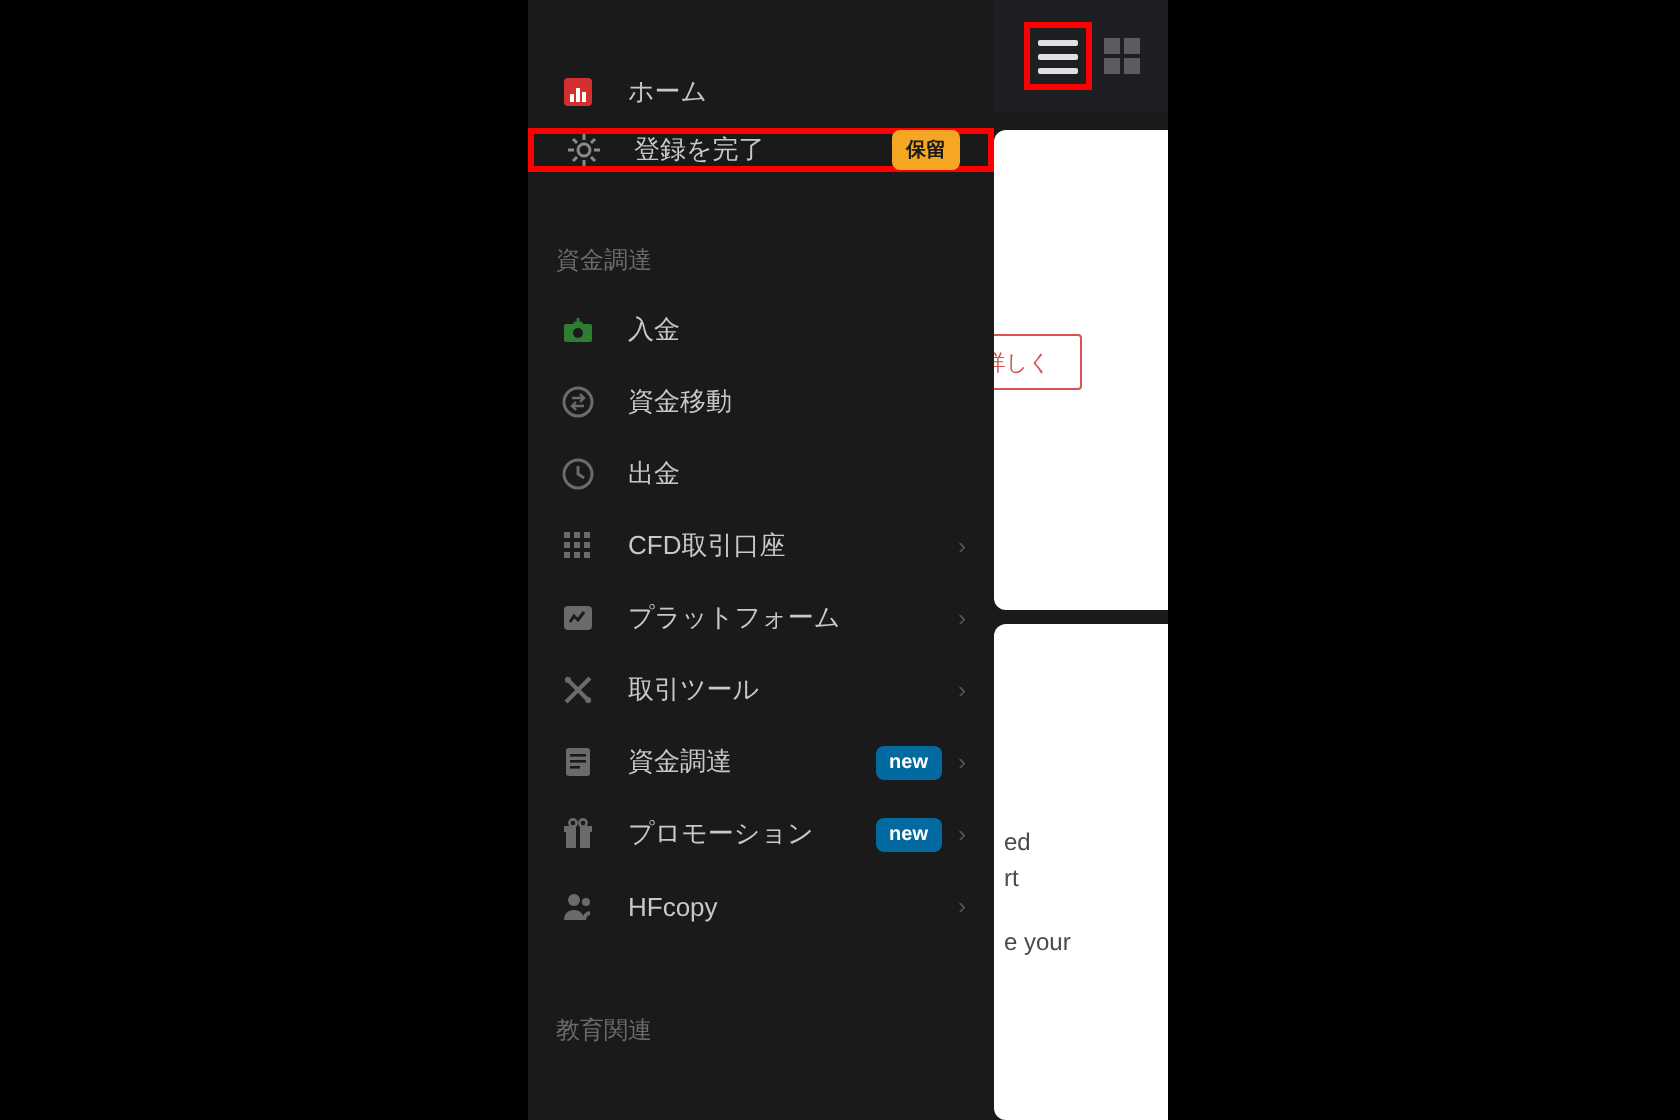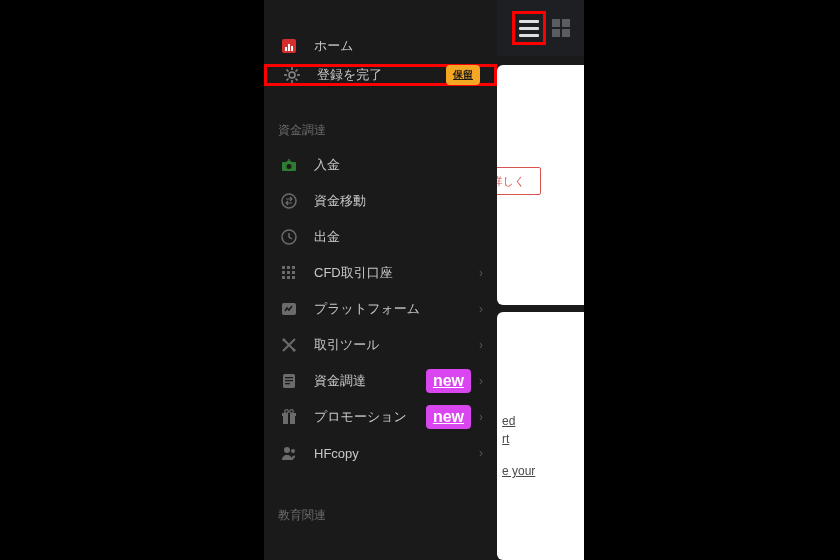--- a/index.html
+++ b/index.html
@@ -86,21 +86,20 @@
   align-items: center;
   justify-content: center;
   border-radius: 2px;
   background: #fff;
 }
 .bg-text {
   position: absolute;
   color: #4a4a4a;
   font-size: 12px;
   line-height: 1.5;
-  text-decoration: underline;
 }
 .sidebar {
   position: absolute;
   left: 264px;
   top: 18px;
   width: 233px;
   height: 542px;
   background: #1a1a1a;
   padding: 10px 0;
 }
@@ -140,26 +139,25 @@
   padding: 36px 14px 8px 14px;
 }
 .badge {
   background: #f5a623;
   color: #1a1a1a;
   font-size: 10px;
   font-weight: 600;
   padding: 3px 7px;
   border-radius: 4px;
   margin-left: auto;
-  text-decoration: underline;
 }
 .badge.red {
-  background: #d946ef;
+  background: #0369a1;
   color: #fff;
-  font-size: 16px;
+  font-size: 10px;
 }
 svg { display: block; }
 </style>
 </head>
 <body>
 
 <div class="frame"></div>
 
 <div class="bg-card"></div>
 <div class="bg-button">詳しく</div>

